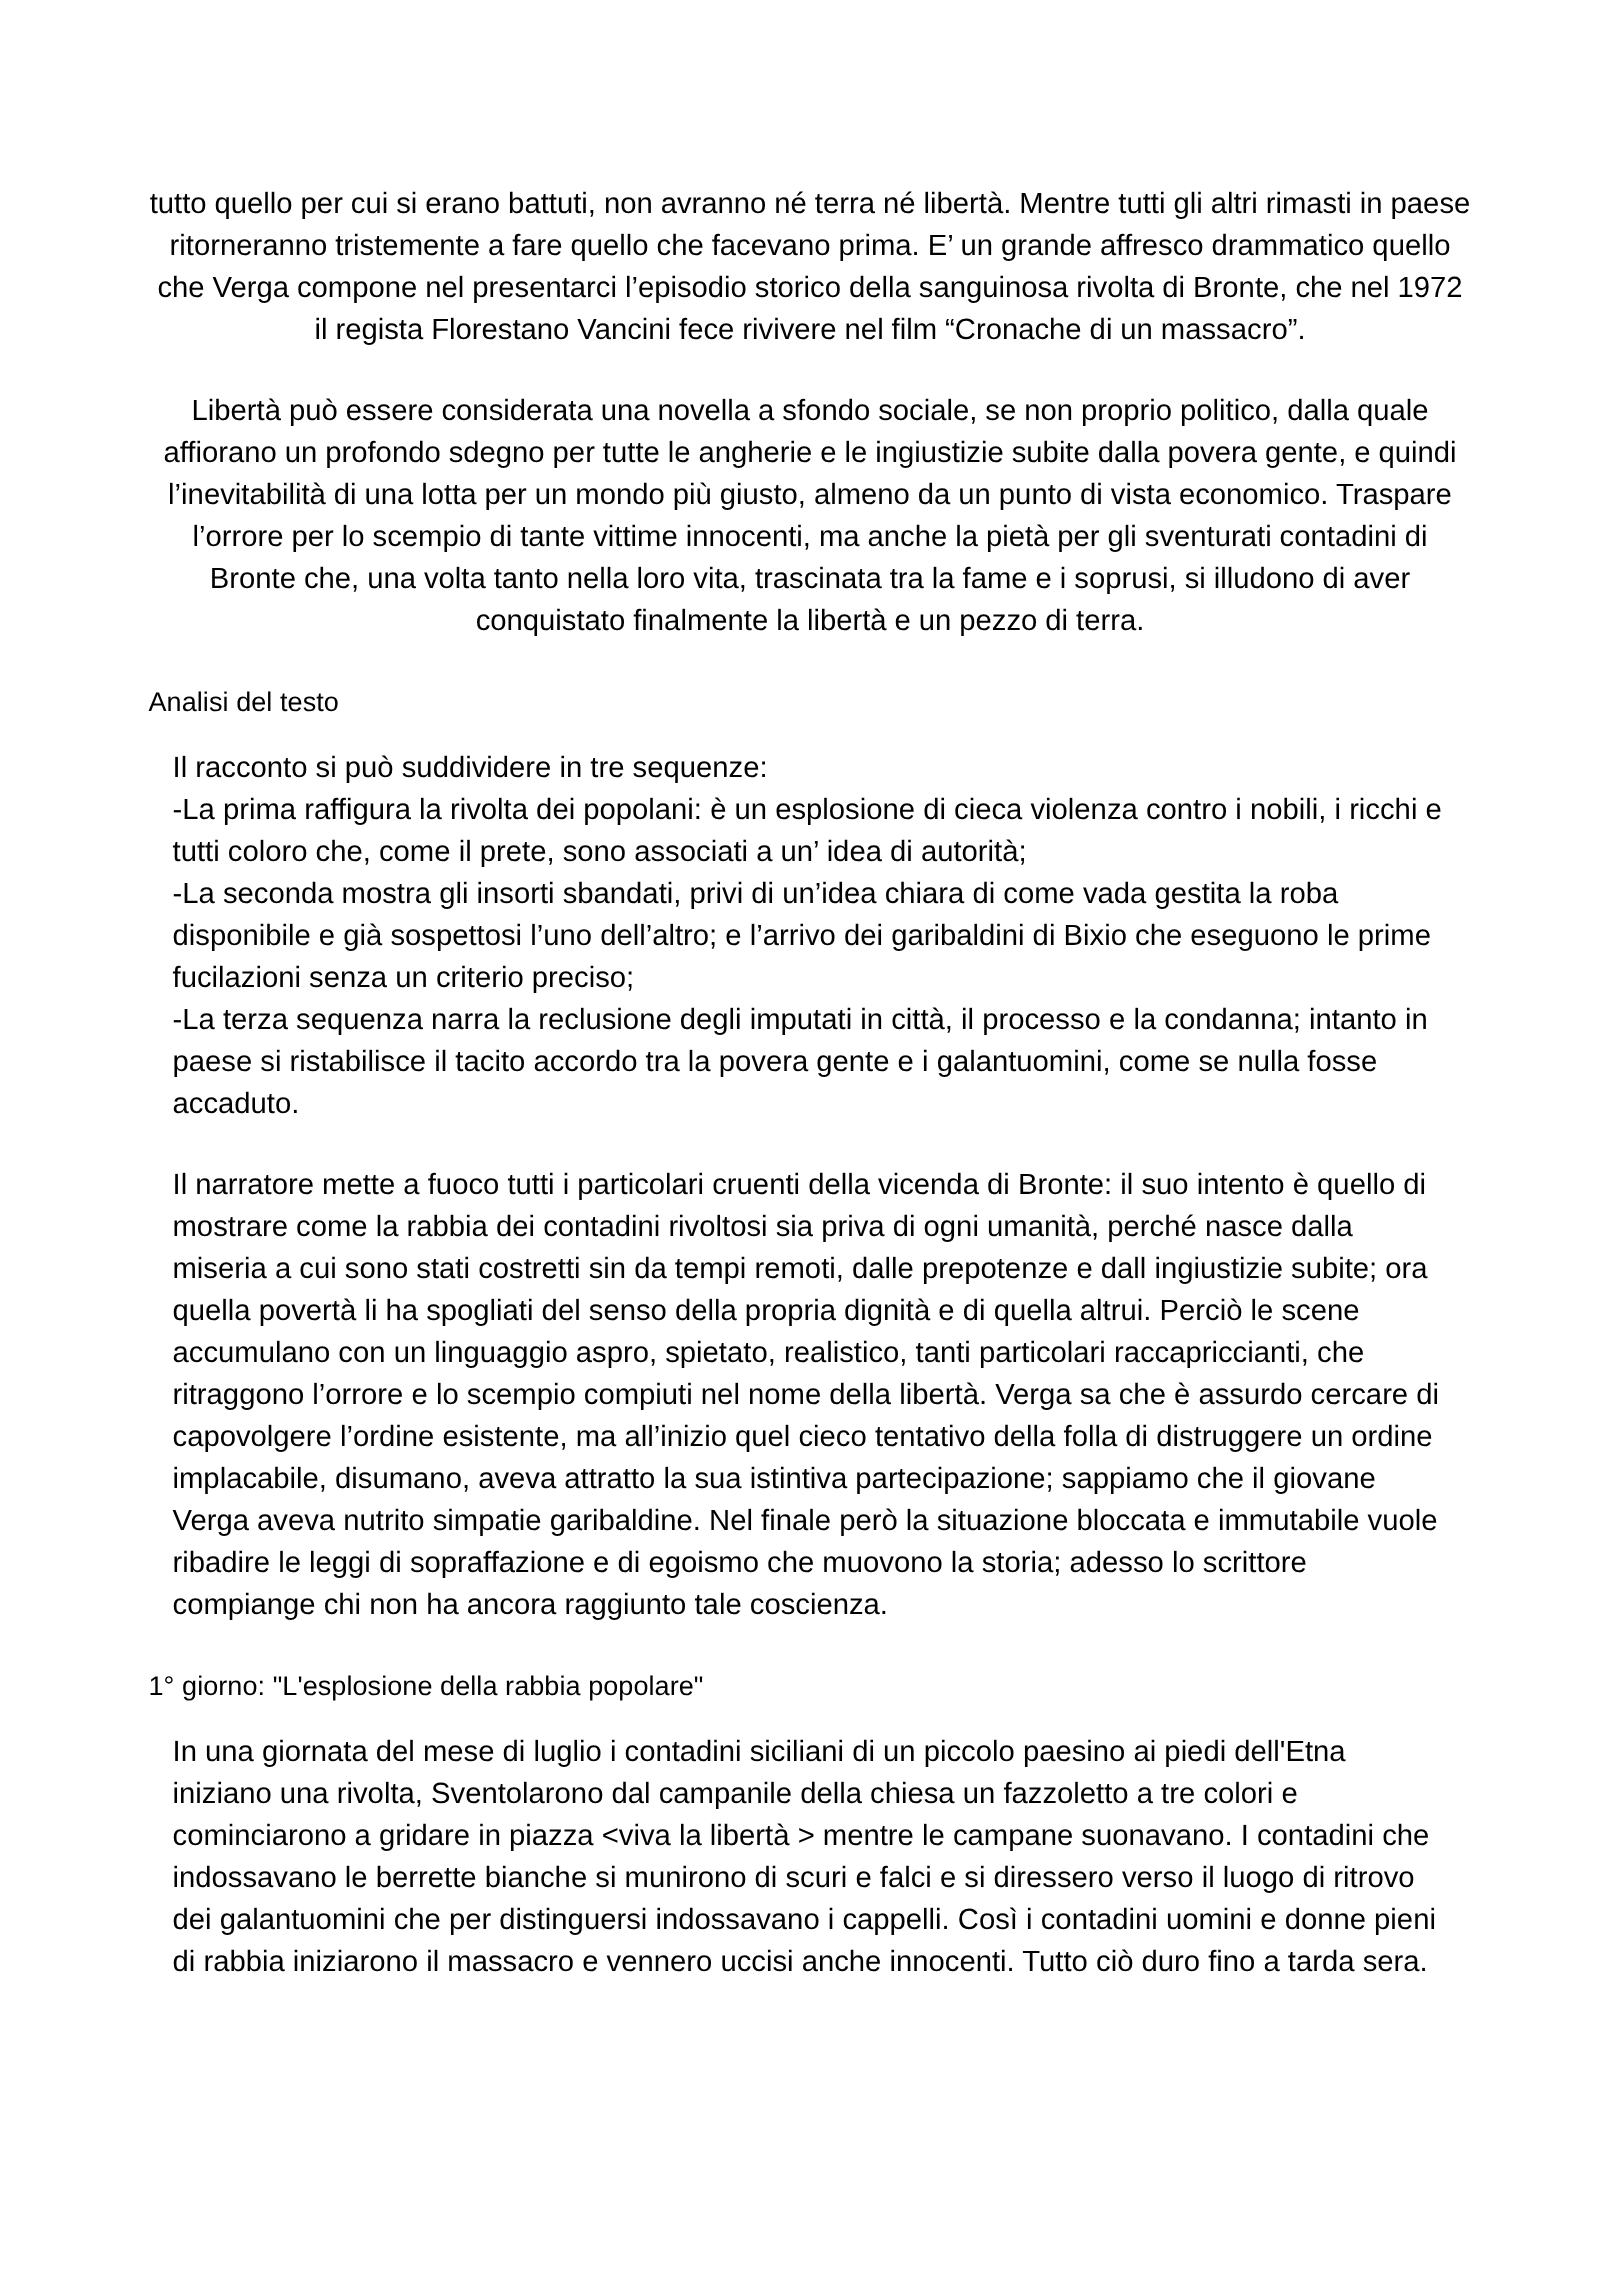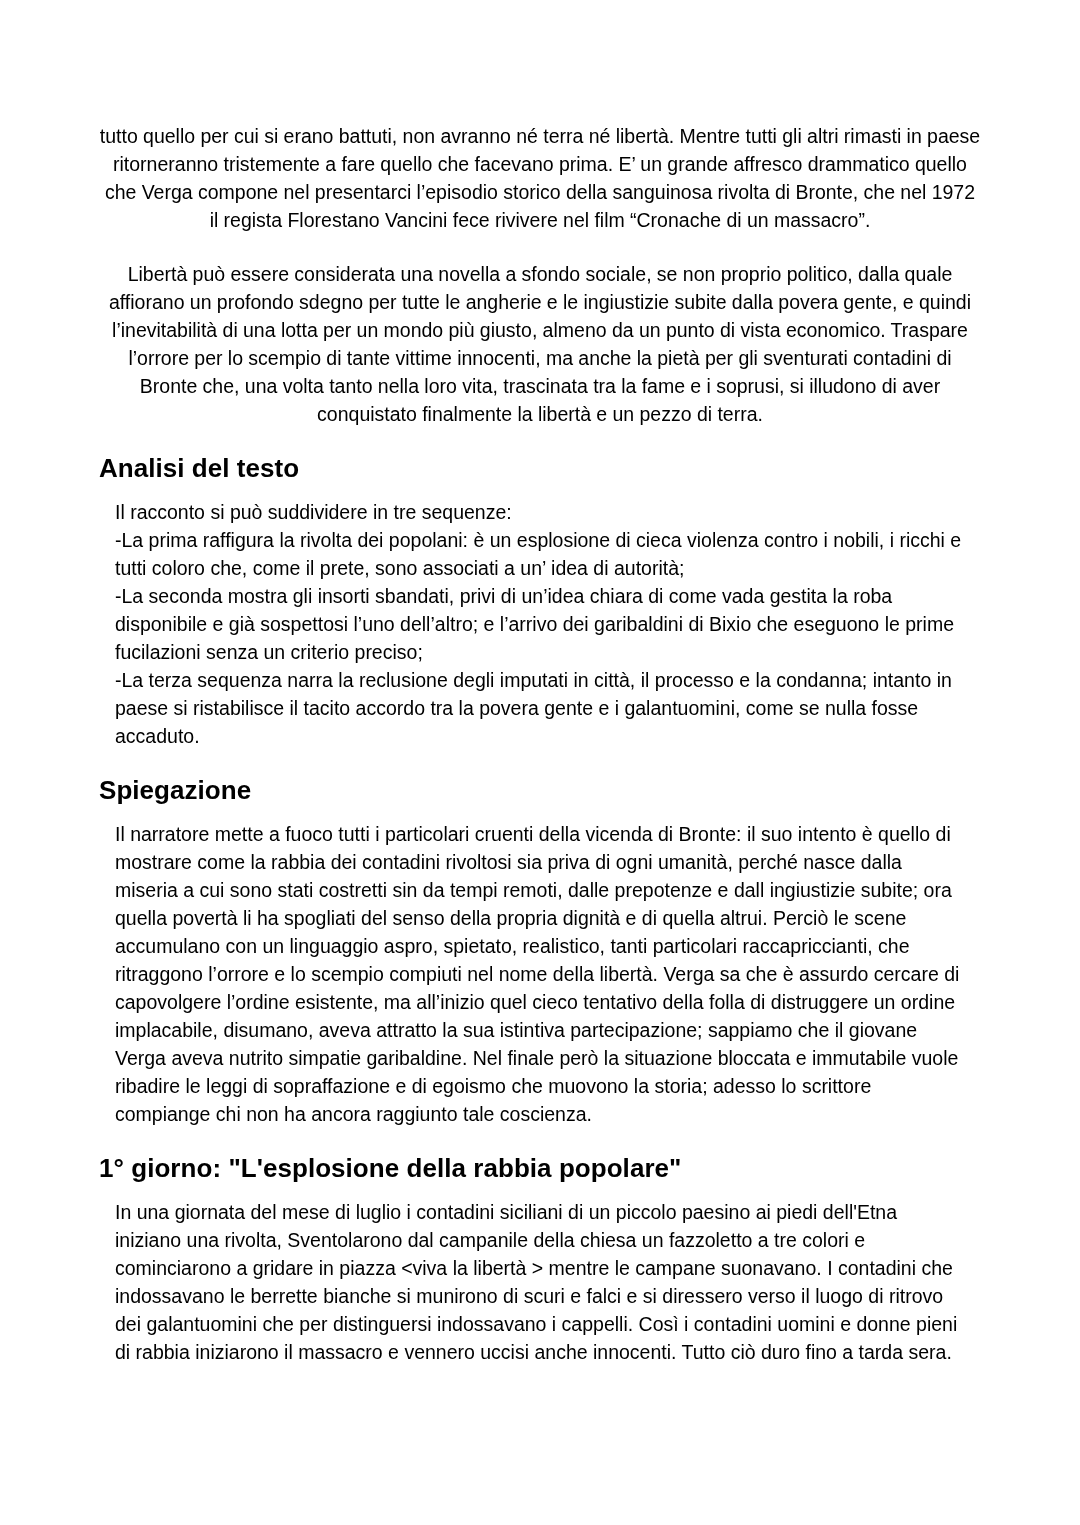--- a/index.html
+++ b/index.html
@@ -30,23 +30,23 @@
     text-align: center;
     word-spacing: -0.1px;
   }
   .section {
     margin: 0 0 26px 0;
   }
   .section:last-child {
     margin-bottom: 0;
   }
   h2.heading {
-    font-size: 26px;
+    font-size: 18px;
     line-height: 28px;
-    font-weight: bold;
+    font-weight: normal;
     margin: 0;
     padding: 0;
     letter-spacing: 0.05px;
   }
   .block-text {
     margin: 16px;
     line-height: 28px;
   }
 </style>
 </head>
@@ -58,21 +58,20 @@
     <p class="para">tutto quello per cui si erano battuti, non avranno né terra né libertà. Mentre tutti gli altri rimasti in paese ritorneranno tristemente a fare quello che facevano prima. E’ un grande affresco drammatico quello che Verga compone nel presentarci l’episodio storico della sanguinosa rivolta di Bronte, che nel 1972 il regista Florestano Vancini fece rivivere nel film “Cronache di un massacro”.</p>
 
     <p class="para">Libertà può essere considerata una novella a sfondo sociale, se non proprio politico, dalla quale affiorano un profondo sdegno per tutte le angherie e le ingiustizie subite dalla povera gente, e quindi l’inevitabilità di una lotta per un mondo più giusto, almeno da un punto di vista economico. Traspare l’orrore per lo scempio di tante vittime innocenti, ma anche la pietà per gli sventurati contadini di Bronte che, una volta tanto nella loro vita, trascinata tra la fame e i soprusi, si illudono di aver conquistato finalmente la libertà e un pezzo di terra.</p>
 
     <div class="section">
       <h2 class="heading">Analisi del testo</h2>
       <div class="block-text">Il racconto si può suddividere in tre sequenze:<br>-La prima raffigura la rivolta dei popolani: è un esplosione di cieca violenza contro i nobili, i ricchi e tutti coloro che, come il prete, sono associati a un’ idea di autorità;<br>-La seconda mostra gli insorti sbandati, privi di un’idea chiara di come vada gestita la roba disponibile e già sospettosi l’uno dell’altro; e l’arrivo dei garibaldini di Bixio che eseguono le prime fucilazioni senza un criterio preciso;<br>-La terza sequenza narra la reclusione degli imputati in città, il processo e la condanna; intanto in paese si ristabilisce il tacito accordo tra la povera gente e i galantuomini, come se nulla fosse accaduto.</div>
     </div>
 
     <div class="section">
-      <h2 class="heading">Spiegazione</h2>
       <div class="block-text">Il narratore mette a fuoco tutti i particolari cruenti della vicenda di Bronte: il suo intento è quello di mostrare come la rabbia dei contadini rivoltosi sia priva di ogni umanità, perché nasce dalla miseria a cui sono stati costretti sin da tempi remoti, dalle prepotenze e dall ingiustizie subite; ora quella povertà li ha spogliati del senso della propria dignità e di quella altrui. Perciò le scene accumulano con un linguaggio aspro, spietato, realistico, tanti particolari raccapriccianti, che ritraggono l’orrore e lo scempio compiuti nel nome della libertà. Verga sa che è assurdo cercare di capovolgere l’ordine esistente, ma all’inizio quel cieco tentativo della folla di distruggere un ordine implacabile, disumano, aveva attratto la sua istintiva partecipazione; sappiamo che il giovane Verga aveva nutrito simpatie garibaldine. Nel finale però la situazione bloccata e immutabile vuole ribadire le leggi di sopraffazione e di egoismo che muovono la storia; adesso lo scrittore compiange chi non ha ancora raggiunto tale coscienza.</div>
     </div>
 
     <div class="section">
       <h2 class="heading">1° giorno: "L'esplosione della rabbia popolare"</h2>
       <div class="block-text">In una giornata del mese di luglio i contadini siciliani di un piccolo paesino ai piedi dell'Etna iniziano una rivolta, Sventolarono dal campanile della chiesa un fazzoletto a tre colori e cominciarono a gridare in piazza &lt;viva la libertà &gt; mentre le campane suonavano. I contadini che indossavano le berrette bianche si munirono di scuri e falci e si diressero verso il luogo di ritrovo dei galantuomini che per distinguersi indossavano i cappelli. Così i contadini uomini e donne pieni di rabbia iniziarono il massacro e vennero uccisi anche innocenti. Tutto ciò duro fino a tarda sera.</div>
     </div>
 
   </div>
 </div>

